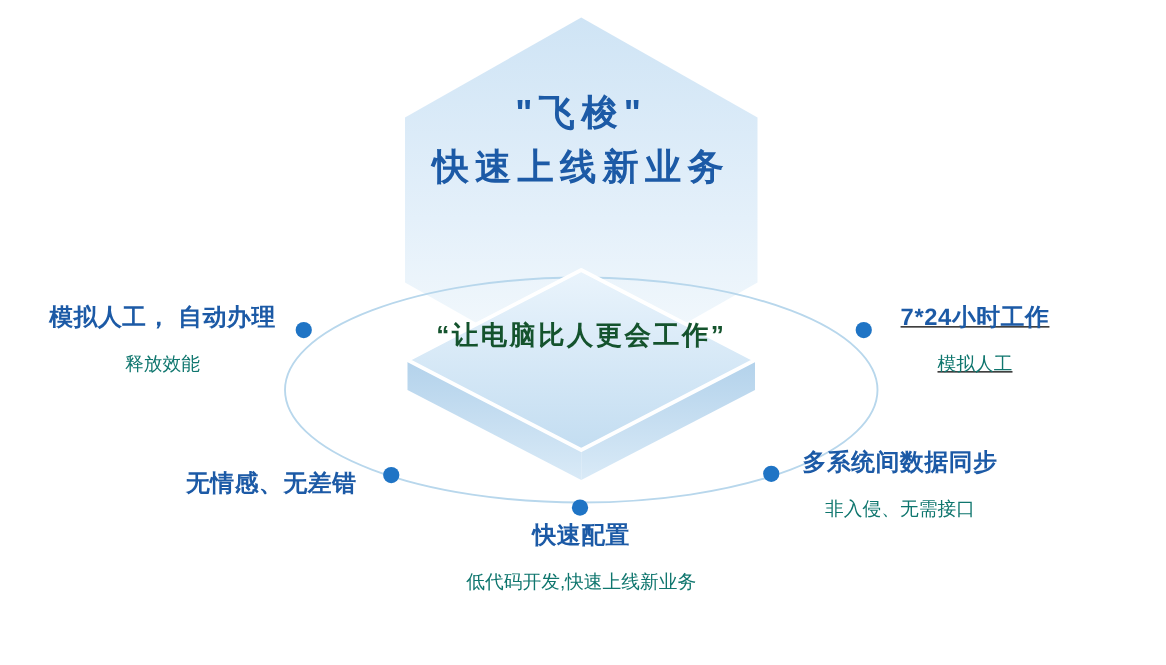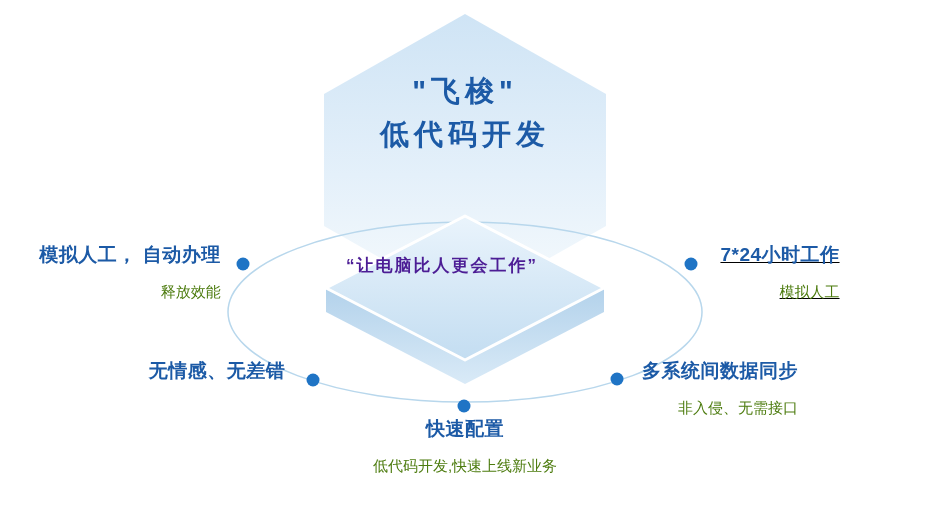--- a/index.html
+++ b/index.html
@@ -9,38 +9,38 @@
     position:relative; width:933px; height:532px;
     background:#ffffff; overflow:hidden;
   }
   .layer-svg { position:absolute; left:0; top:0; }
   .title {
     position:absolute; left:465px; top:70px; transform:translateX(-50%);
     text-align:center; color:#1c5aa6; font-weight:bold;
     font-size:29px; line-height:43px; letter-spacing:5px; white-space:nowrap;
   }
   .slogan {
-    position:absolute; left:442px; top:254px; transform:translateX(-50%);
-    color:#4c1d95; font-weight:bold; font-size:17px; letter-spacing:2px;
+    position:absolute; left:465px; top:254px; transform:translateX(-50%);
+    color:#14532d; font-weight:bold; font-size:21px; letter-spacing:2px;
     white-space:nowrap;
   }
   .feature {
     position:absolute; transform:translateX(-50%);
     text-align:center; white-space:nowrap;
   }
   .f-label {
     font-size:19px; font-weight:bold; color:#1c5aa6;
     line-height:24px; letter-spacing:0.5px;
   }
   .f-sub {
-    margin-top:15px; font-size:15px; color:#4d7c0f; line-height:19px;text-align:right;
+    margin-top:15px; font-size:15px; color:#0f766e; line-height:19px;
   }
   .feature-1 { left:130px; top:243px; }
   .feature-2 { left:780px; top:243px;text-decoration:underline; }
-  .feature-3 { left:217px; top:359px; }
+  .feature-3 { left:217px; top:376px; }
   .feature-4 { left:720px; top:359px; }
   .feature-5 { left:465px; top:417px; }
 </style>
 </head>
 <body>
 
 <div class="stage">
 
   <svg class="layer-svg" width="933" height="532" viewBox="0 0 933 532">
     <defs>
@@ -70,21 +70,21 @@
 
     <circle cx="243" cy="264" r="6.5" fill="#1f74c5"></circle>
     <circle cx="691" cy="264" r="6.5" fill="#1f74c5"></circle>
     <circle cx="313" cy="380" r="6.5" fill="#1f74c5"></circle>
     <circle cx="617" cy="379" r="6.5" fill="#1f74c5"></circle>
     <circle cx="464" cy="406" r="6.5" fill="#1f74c5"></circle>
   </svg>
 
   <div class="title">
     <div>"飞梭"</div>
-    <div>低代码开发</div>
+    <div>快速上线新业务</div>
   </div>
 
   <div class="slogan">“让电脑比人更会工作”</div>
 
   <div class="feature feature-1">
     <div class="f-label">模拟人工， 自动办理</div>
     <div class="f-sub">释放效能</div>
   </div>
 
   <div class="feature feature-2">

